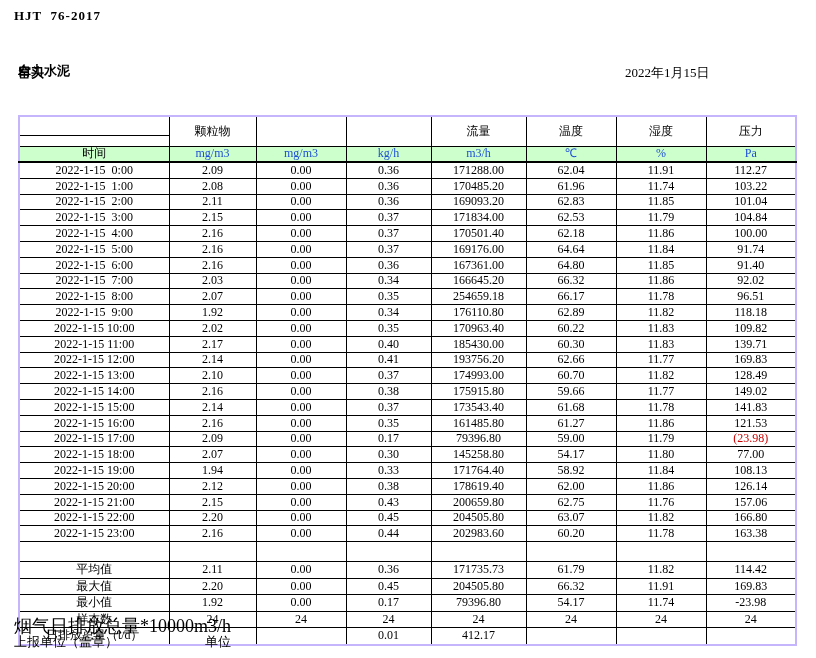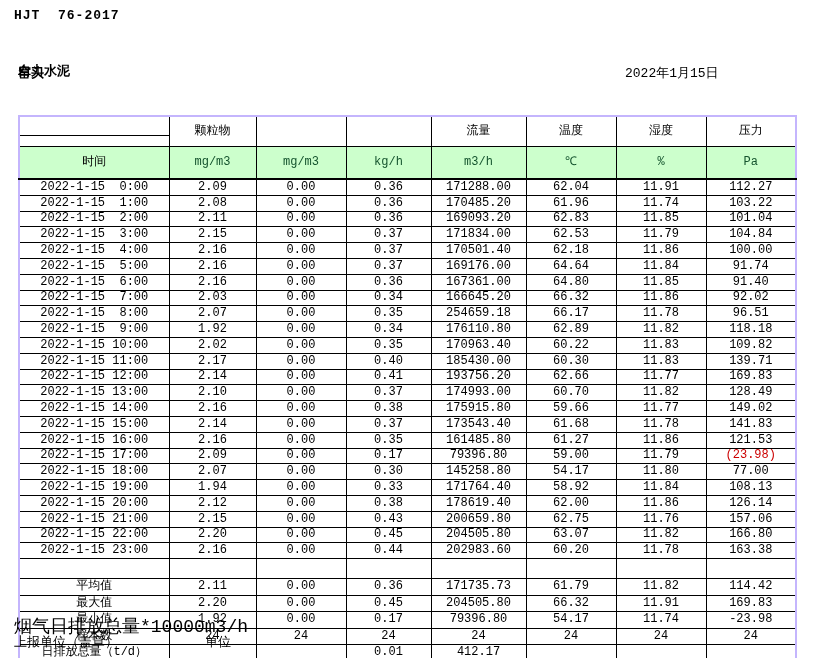--- a/index.html
+++ b/index.html
@@ -1,39 +1,39 @@
 <!DOCTYPE html>
 <html><head>
 <meta charset="utf-8">
 <style>
   html,body { margin:0; padding:0; background:#fff; }
   .page {
     position:relative; width:816px; height:658px; background:#ffffff;
-    font-family:Liberation Mono, monospace; color:#000;
+    font-family:Liberation Serif, serif; color:#000;
     overflow:hidden;
   }
   .doc-code { position:absolute; left:14px; top:8px; font-size:13px; font-weight:bold; letter-spacing:1px; white-space:pre; }
   .title { position:absolute; left:0; top:26px; width:640px; text-align:center; font-size:16px; font-weight:bold; }
   .company { position:absolute; left:18px; top:62px; font-size:13px; font-weight:bold; }
   .location { position:absolute; left:18px; top:64px; font-size:13px; font-weight:bold; }
   .date { position:absolute; left:625px; top:64px; font-size:13px; }
 
   table.report {
     position:absolute; left:18px; top:115px; width:777px;
     border-collapse:collapse; table-layout:fixed;
     border:2px solid #c4b5fd;
   }
   table.report td {
     border:1px solid #000; padding:0; text-align:center;
     font-size:12px; line-height:1.1; white-space:pre; overflow:hidden;
   }
   thead tr.gh1 { height:19px; }
   thead tr.gh2 { height:11px; }
-  tr.unit-row { height:33px;border-radius:7px; }
-  tr.unit-row td { background:#ccffcc; border-bottom:2px solid #000; color:#14532d; }
+  tr.unit-row { height:16px;border-radius:7px; }
+  tr.unit-row td { background:#ccffcc; border-bottom:2px solid #000; color:#1d4ed8; }
   tr.unit-row td.time-label { color:#000; }
   tbody td { height:14.8px; }
   tr.spacer td { height:19px; }
   tr.sum td { height:15.5px;margin-top:9px; }
   td.neg { color:#cc0000; }
 
   .footnote { position:absolute; left:14px; top:614px; font-size:18px; }
   .report-unit { position:absolute; left:14px; top:633px; font-size:13px; }
   .unit-label { position:absolute; left:205px; top:633px; font-size:13px; }
 </style>

